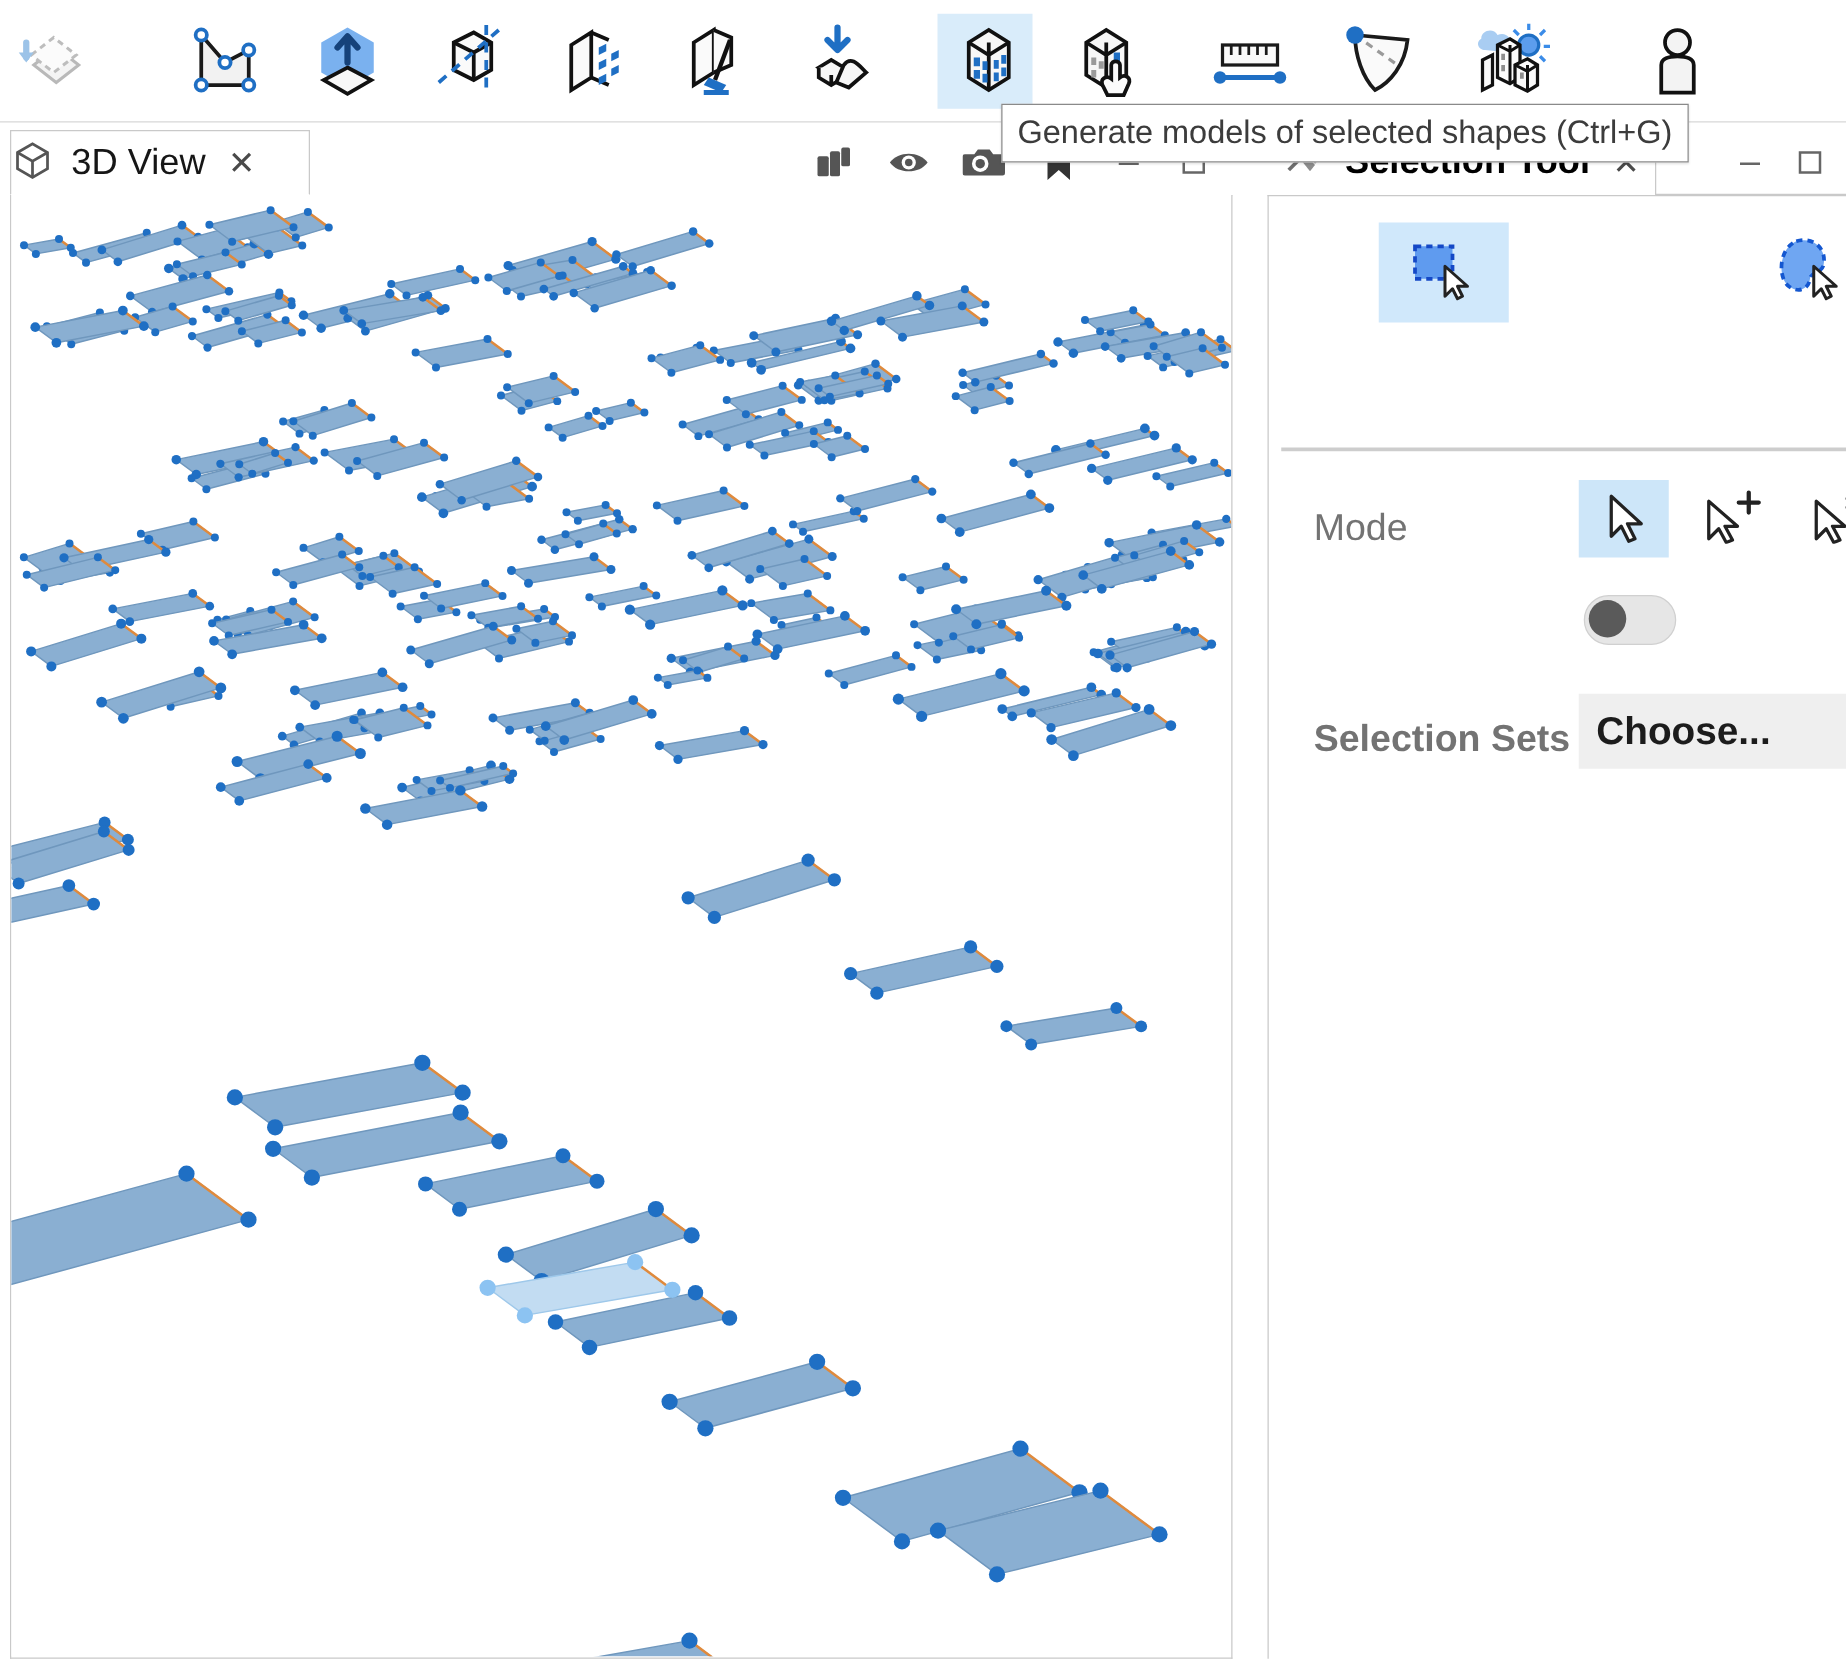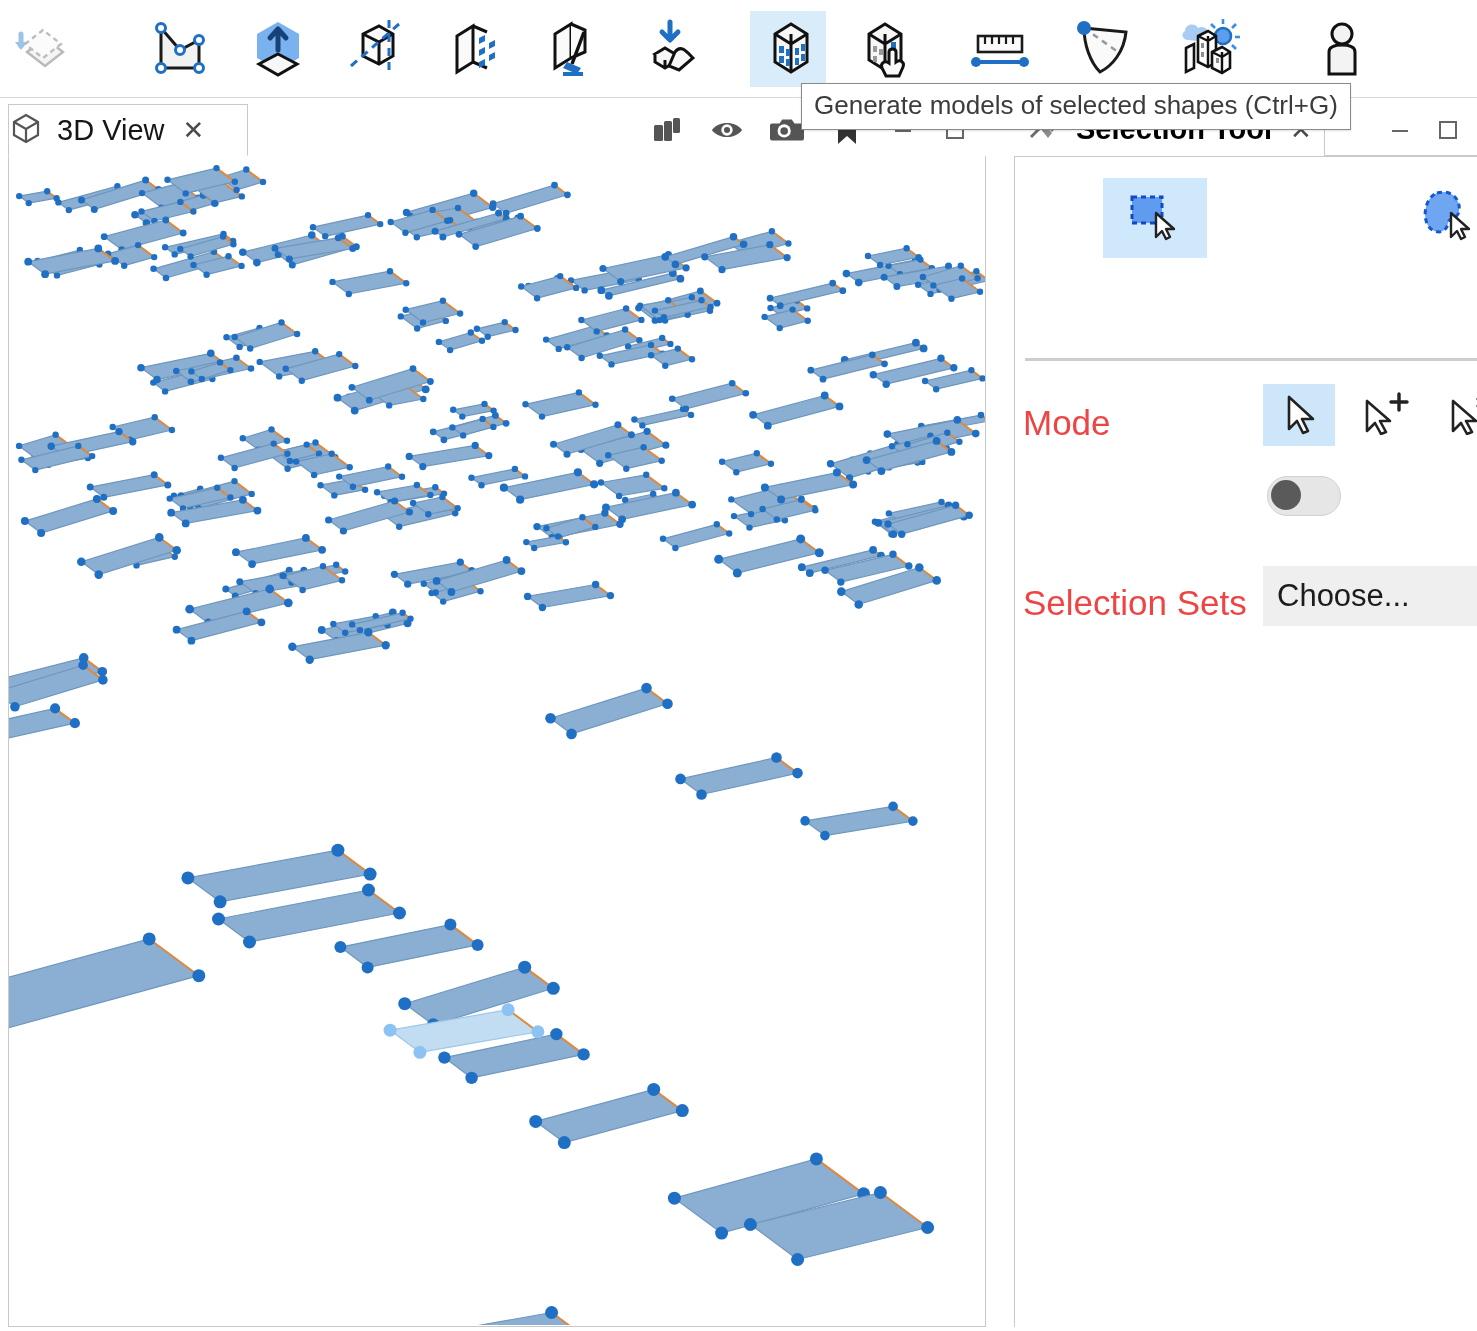--- a/index.html
+++ b/index.html
@@ -106,36 +106,36 @@
     position:absolute;width:104px;height:80px;
     display:flex;align-items:center;justify-content:center;
   }
   .selshape-btn.active{background:#d0e8fb;}
   .hr{
     position:absolute;left:10px;right:0;top:202px;height:3px;background:#cdcdcd;
   }
   .row{
     position:absolute;left:8px;right:0;display:flex;align-items:center;
   }
-  .row-label{font-size:35px;color:#ef4444;}
+  .row-label{font-size:30px;color:#737373;margin-left:28px;}
   .mode-row{top:236px;height:62px;}
   .mode-btns{position:absolute;left:240px;top:-8px;display:flex;align-items:center;gap:14px;}
   .mode-btn{width:72px;height:62px;display:flex;align-items:center;justify-content:center;}
   .mode-btn.active{background:#cde6f9;}
   .hl-row{top:316px;height:60px;}
   .toggle{
     position:absolute;left:244px;top:4px;
     width:74px;height:40px;border-radius:20px;background:#e6e6e6;
     border:1px solid #d0d0d0;box-sizing:border-box;
   }
   .toggle .knob{
     position:absolute;left:3px;top:3px;width:30px;height:30px;border-radius:50%;
     background:#5a5a5a;
   }
-  .sets-row{top:416px;height:62px;}
+  .sets-row{top:405px;height:62px;font-weight:bold;}
   .choose-btn{
     position:absolute;left:240px;top:-6px;
     min-width:220px;height:60px;background:#efefef;
     display:flex;align-items:center;padding:0 14px;
     font-size:31px;color:#1c1c1c;box-sizing:border-box;
   }
 </style>
 </head>
 <body>
 

